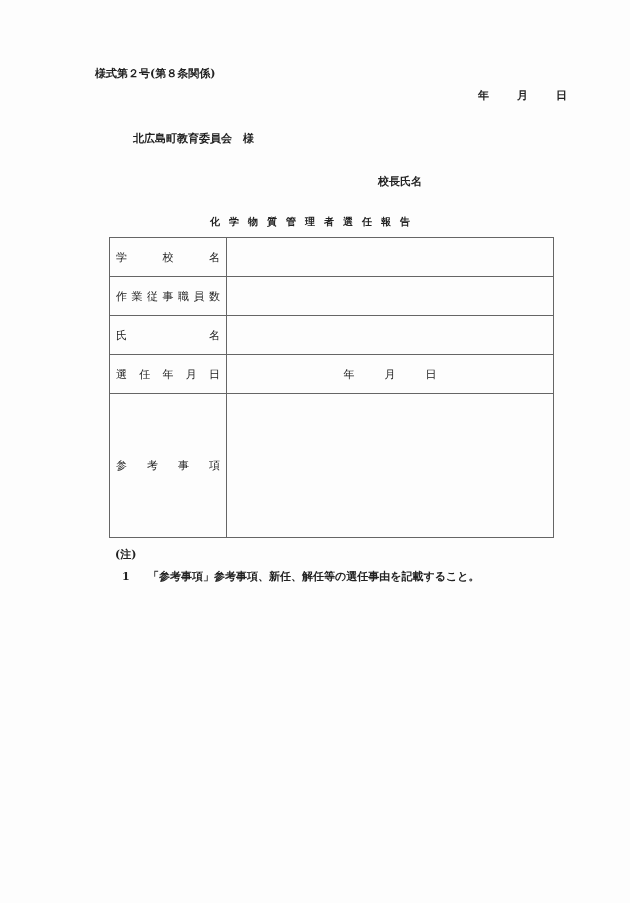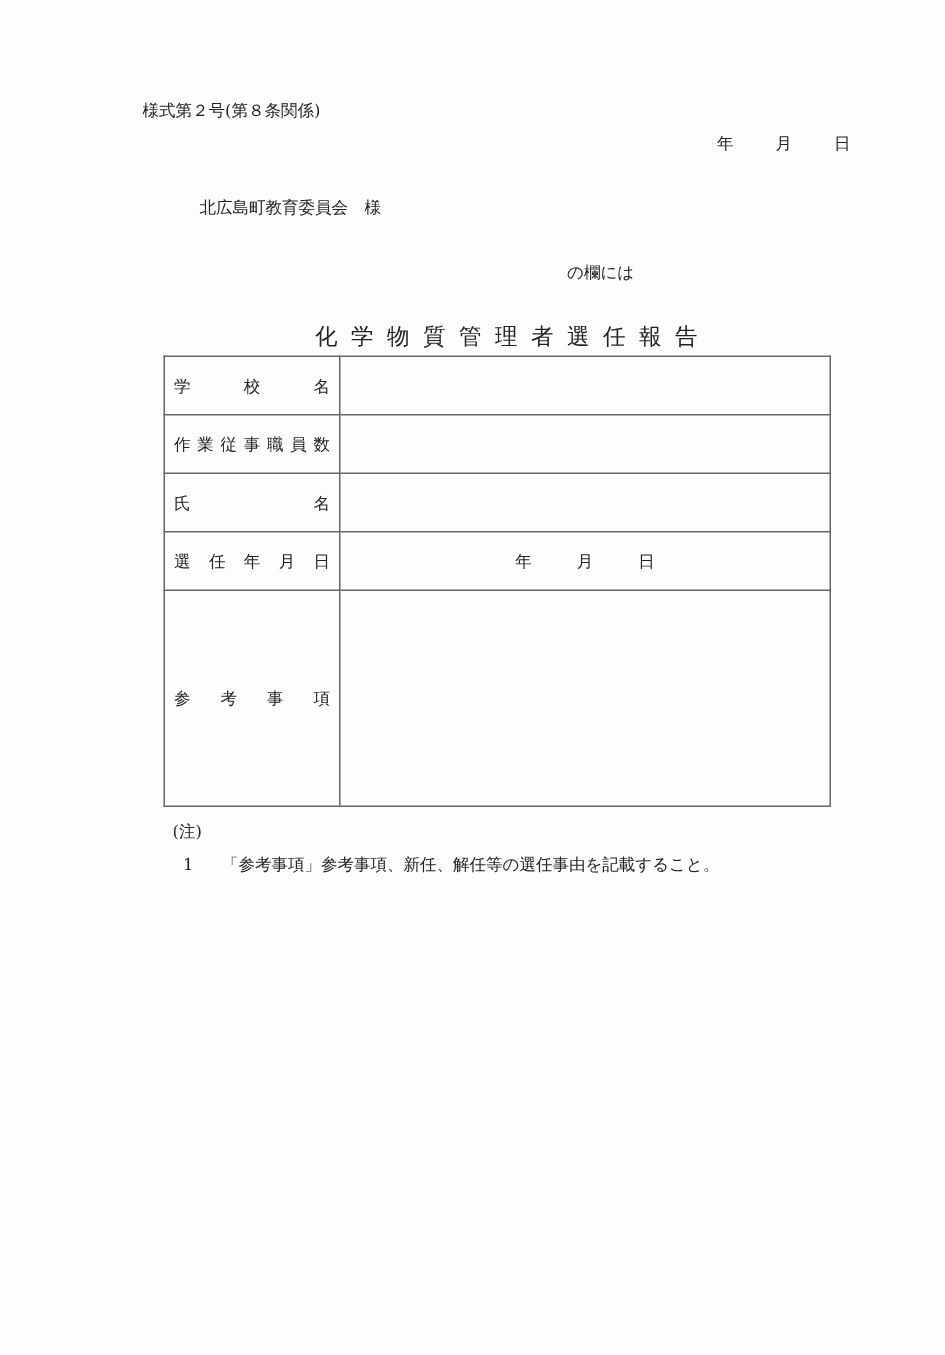--- a/index.html
+++ b/index.html
@@ -1,26 +1,26 @@
 <!DOCTYPE html>
 <html><head>
 <meta charset="utf-8">
 <style>
   html, body { margin: 0; padding: 0; }
   body {
     width: 630px; height: 903px; background: #fdfdfd; position: relative; overflow: hidden;
     font-family: "DejaVu Serif", "Liberation Serif", serif; color: #222; font-size: 11px;
   }
-  .abs { position: absolute; white-space: nowrap; }
+  .abs { position: absolute; white-space: nowrap; font-weight: bold; }
   #form-number { left: 95px; top: 66px; }
   #date-line { left: 478px; top: 88px; }
   #date-line span { display: inline-block; }
   #addressee { left: 133px; top: 131px; }
   #principal { left: 378px; top: 174px; }
-  #title { left: 210px; top: 215px; letter-spacing: 9px; font-size: 15px; }
+  #title { left: 210px; top: 215px; letter-spacing: 9px; font-size: 10px; }
   table.form {
     position: absolute; left: 109px; top: 237px; width: 445px;
     border-collapse: collapse; table-layout: fixed;
   }
   table.form td { border: 1px solid #666; padding: 0; }
   table.form td.label { width: 116px; }
   .lbl { display: flex; justify-content: space-between; padding: 0 6px 0 6px; }
   .row-std td { height: 38px; }
   .row-tall td { height: 143px; }
   .center-date { text-align: center; }
@@ -32,21 +32,21 @@
 </head>
 <body>
 
 <div class="abs" id="form-number">様式第２号(第８条関係)</div>
 
 <div class="abs" id="date-line">
   <span>年</span><span style="width:28px"></span><span>月</span><span style="width:28px"></span><span>日</span>
 </div>
 
 <div class="abs" id="addressee">北広島町教育委員会　様</div>
-<div class="abs" id="principal">の欄には</div>
+<div class="abs" id="principal">校長氏名</div>
 <div class="abs" id="title">化学物質管理者選任報告</div>
 
 <table class="form">
   <tbody>
       <tr class="row-std">
     <td class="label">
       <div class="lbl">
         <span>学</span>
         <span>校</span>
         <span>名</span>

